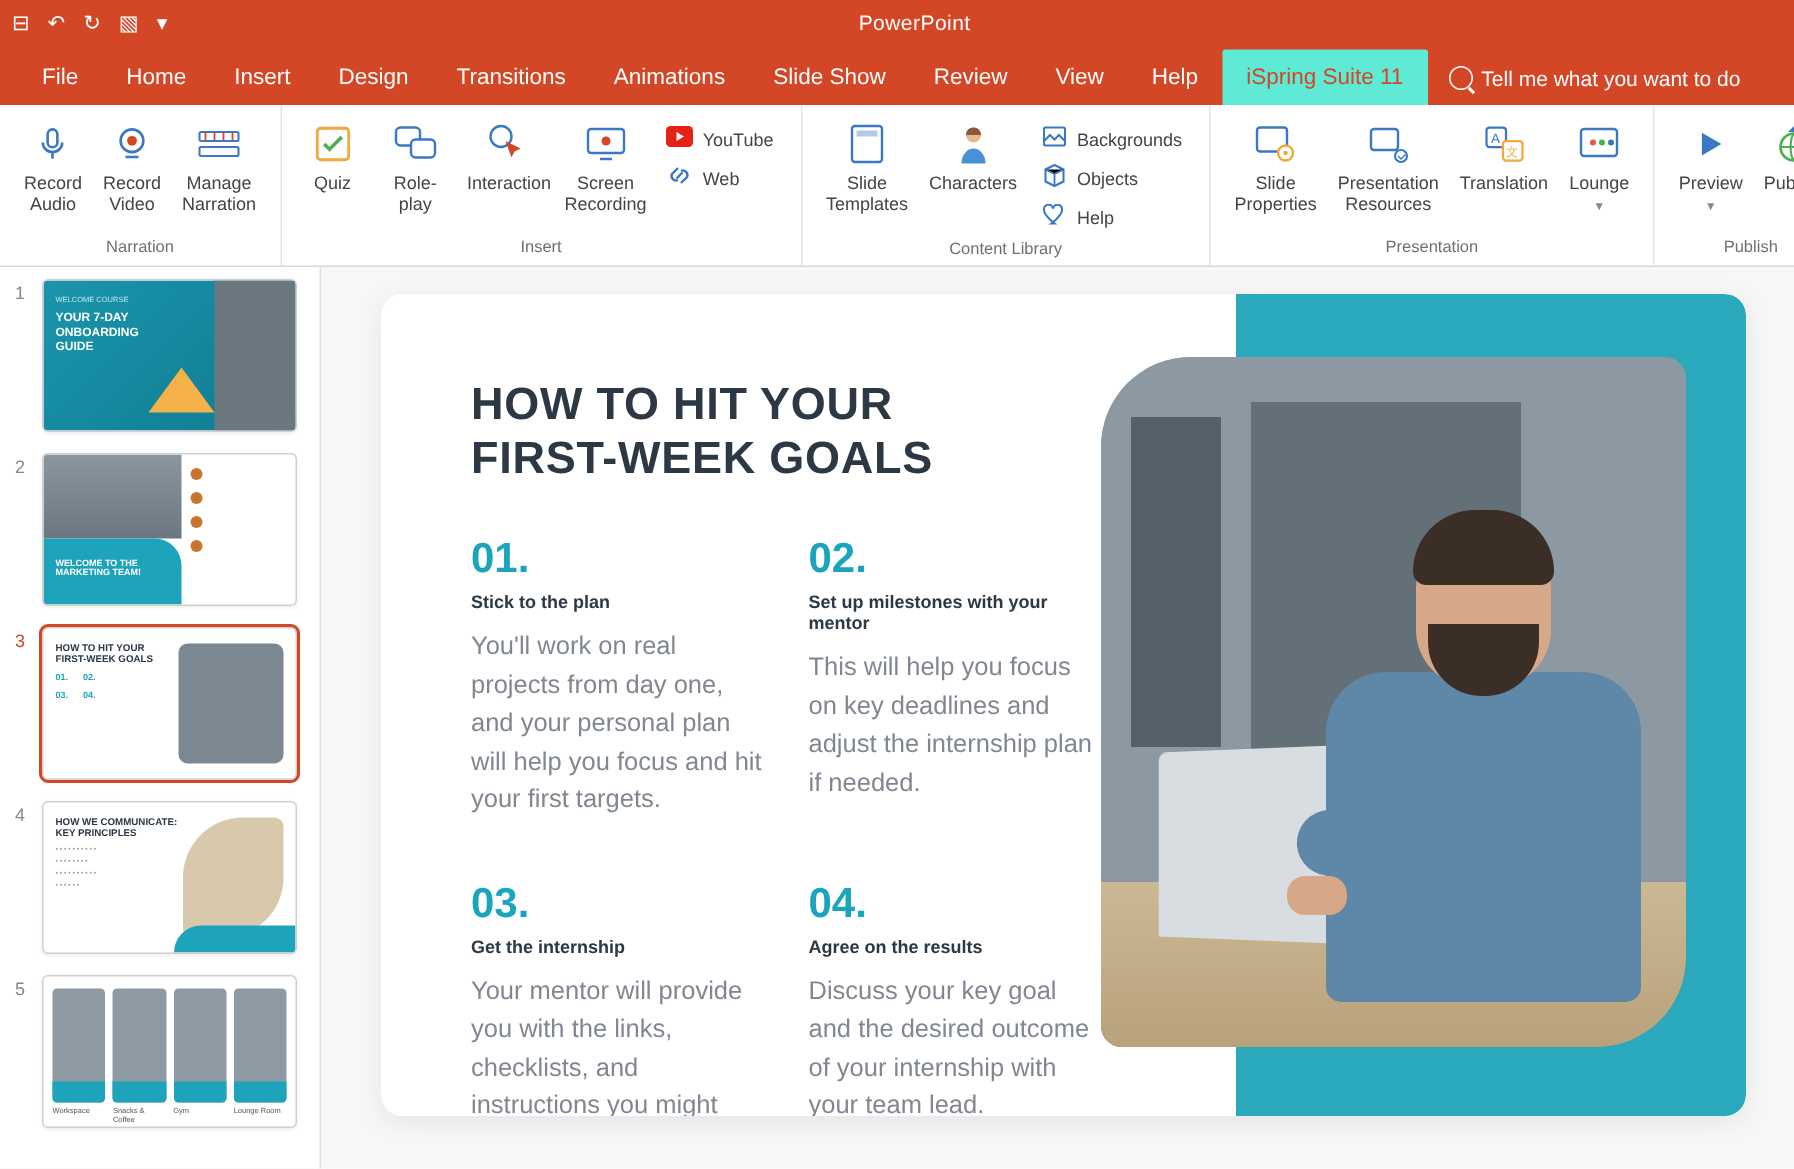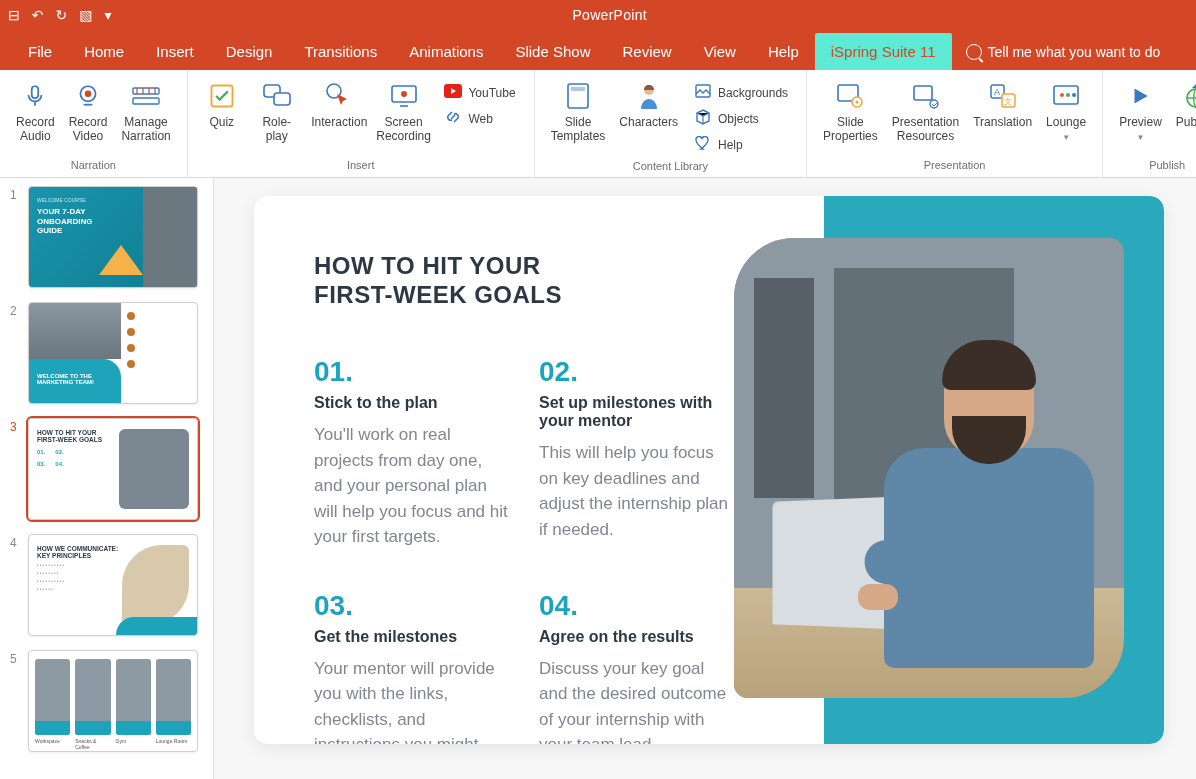--- a/index.html
+++ b/index.html
@@ -127,30 +127,30 @@
   }
   .slide .photo {
     position:absolute; right:40px; top:42px;
     width:390px; height:460px;
     border-radius: 60px 14px 60px 14px;
     background: linear-gradient(135deg,#a8b4bd 0%,#7a8891 40%,#5b6a73 100%);
     overflow:hidden;
   }
   .slide h1 {
     position:absolute; left:60px; top:56px;
-    font-size:24px; font-weight:800; color:#2d3845; line-height:1.2;
+    font-size:30px; font-weight:800; color:#2d3845; line-height:1.2;
     letter-spacing:.5px;
   }
   .goals {
     position:absolute; left:60px; top:160px;
     width: 420px;
     display:grid; grid-template-columns: 1fr 1fr; gap: 40px 30px;
   }
   .goal .num { font-size:28px; font-weight:800; color:#1ba5bd; margin-bottom:6px;}
-  .goal .gt { font-size:16px; font-weight:700; color:#2d3845; margin-bottom:10px;}
+  .goal .gt { font-size:12px; font-weight:700; color:#2d3845; margin-bottom:10px;}
   .goal .gd { font-size:17px; color:#808790; line-height:1.5;}
 
   
   .t1-bg{background:linear-gradient(135deg,#1a95ac,#0f7b90);height:100%;position:relative;}
   .t1-bg .tri{position:absolute;bottom:12px;left:70px;width:0;height:0;border-left:22px solid transparent;border-right:22px solid transparent;border-bottom:30px solid #f5b24a;}
   .t1-txt{position:absolute;left:8px;top:20px;color:#fff;font-size:8px;font-weight:700;line-height:1.2;}
   .t1-ph{position:absolute;right:0;top:0;width:54px;height:100%;background:#6b7880;}
   .t2{height:100%;display:flex;}
   .t2 .l{width:55%;background:linear-gradient(#8a97a0,#6a7680);height:56%;}
   .t2 .lb{position:absolute;bottom:0;left:0;width:55%;height:44%;background:#1ea4ba;border-radius:0 18px 0 0;}
@@ -582,21 +582,21 @@
           <div class="gt">Stick to the plan</div>
           <div class="gd">You'll work on real projects from day one, and your personal plan will help you focus and hit your first targets.</div>
         </div>
         <div class="goal">
           <div class="num">02.</div>
           <div class="gt">Set up milestones with your mentor</div>
           <div class="gd">This will help you focus on key deadlines and adjust the internship plan if needed.</div>
         </div>
         <div class="goal">
           <div class="num">03.</div>
-          <div class="gt">Get the milestones</div>
+          <div class="gt">Get the internship</div>
           <div class="gd">Your mentor will provide you with the links, checklists, and instructions you might need to get started.</div>
         </div>
         <div class="goal">
           <div class="num">04.</div>
           <div class="gt">Agree on the results</div>
           <div class="gd">Discuss your key goal and the desired outcome of your internship with your team lead.</div>
         </div>
       </div>
     </div>
   </div>

